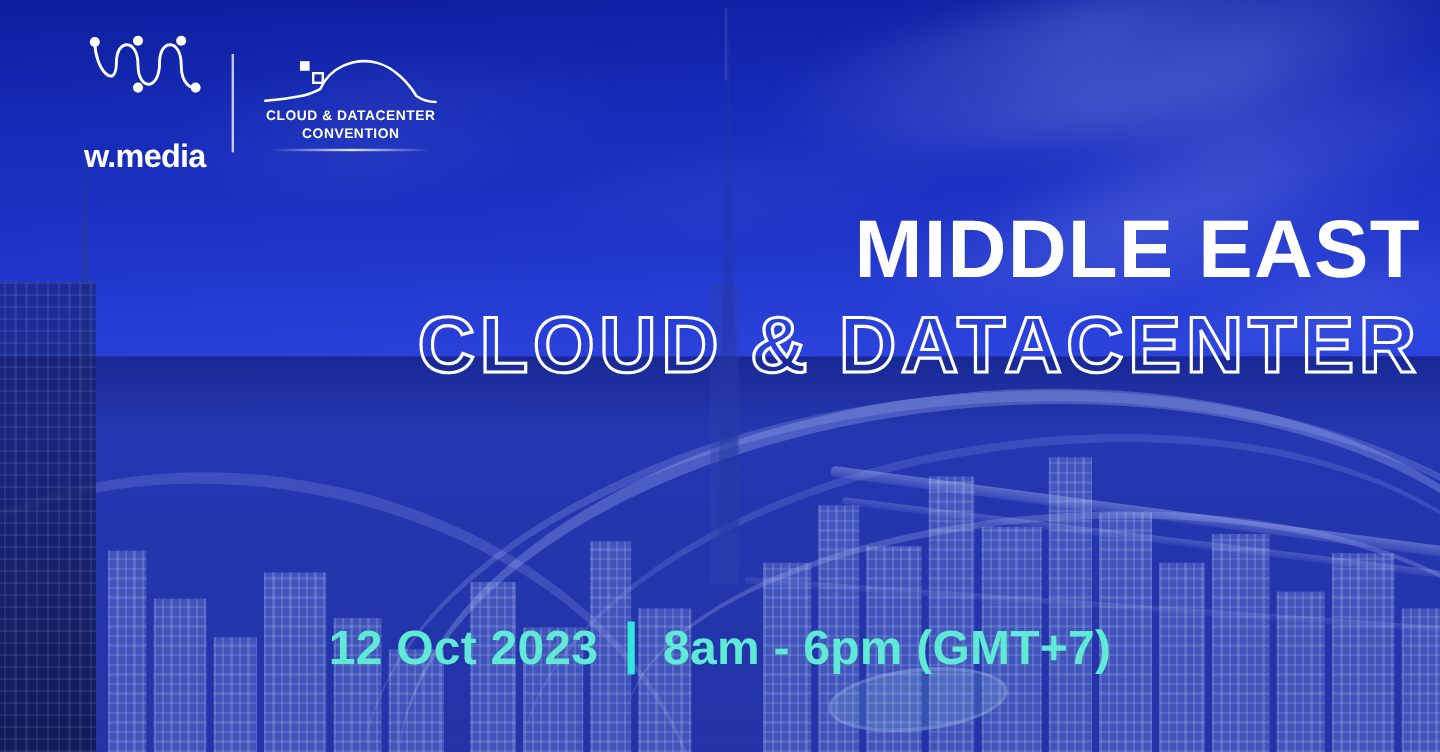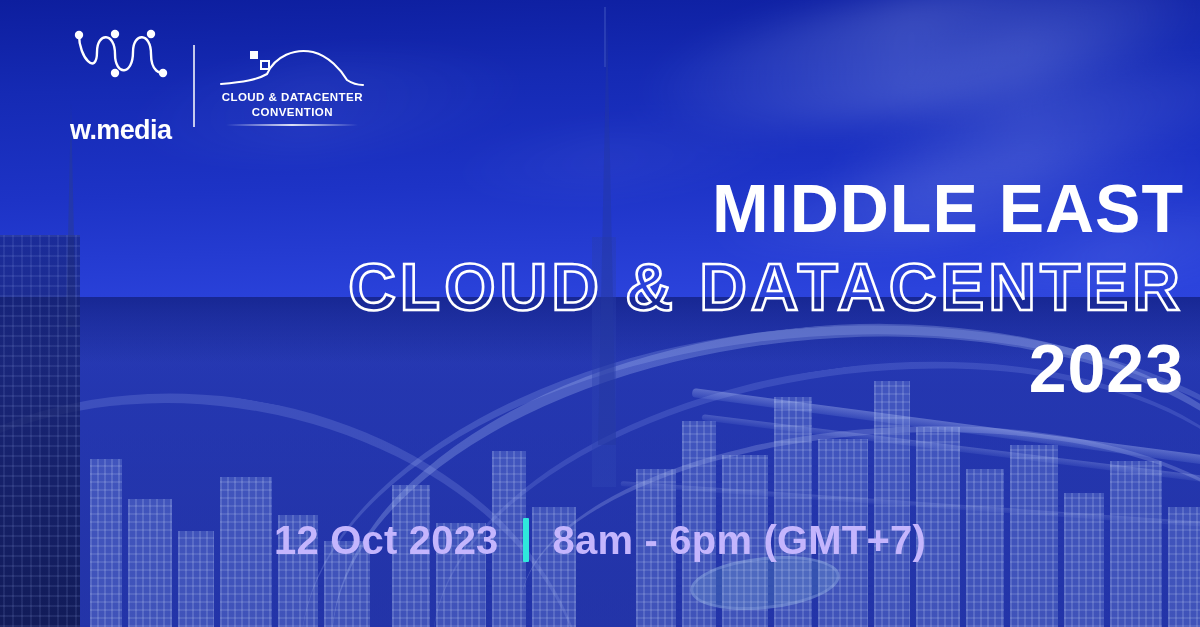--- a/index.html
+++ b/index.html
@@ -208,21 +208,21 @@
     font-size:68px; letter-spacing:1px;
   }
 
   
   .datebar {
     position:absolute; left:0; right:0; top:518px;
     display:flex; align-items:center; justify-content:center;
     gap:24px; z-index:5;
   }
   .date-txt, .time-txt {
-    color:#c4b5fd; font-size:40px; font-weight:700;
+    color:#5eead4; font-size:40px; font-weight:700;
     letter-spacing:.2px; line-height:1; white-space:nowrap;
   }
   .date-sep {
     width:6px; height:44px; border-radius:1px;
   }
 </style>
 </head>
 <body>
 
 <div class="banner">
@@ -316,21 +316,20 @@
         <div>CONVENTION</div>
       </div>
       <div class="cdc-rule"></div>
     </div>
 
   </div>
 
   <div class="headline">
     <div class="hl hl-1">MIDDLE EAST</div>
     <div class="hl hl-2">CLOUD &amp; DATACENTER</div>
-    <div class="hl hl-4">2023</div>
   </div>
 
   <div class="datebar">
     <div class="date-txt">12 Oct 2023</div>
     <div class="date-sep" style="background: rgb(47, 232, 220);"></div>
     <div class="time-txt">8am - 6pm (GMT+7)</div>
   </div>
 
 </div>
 

